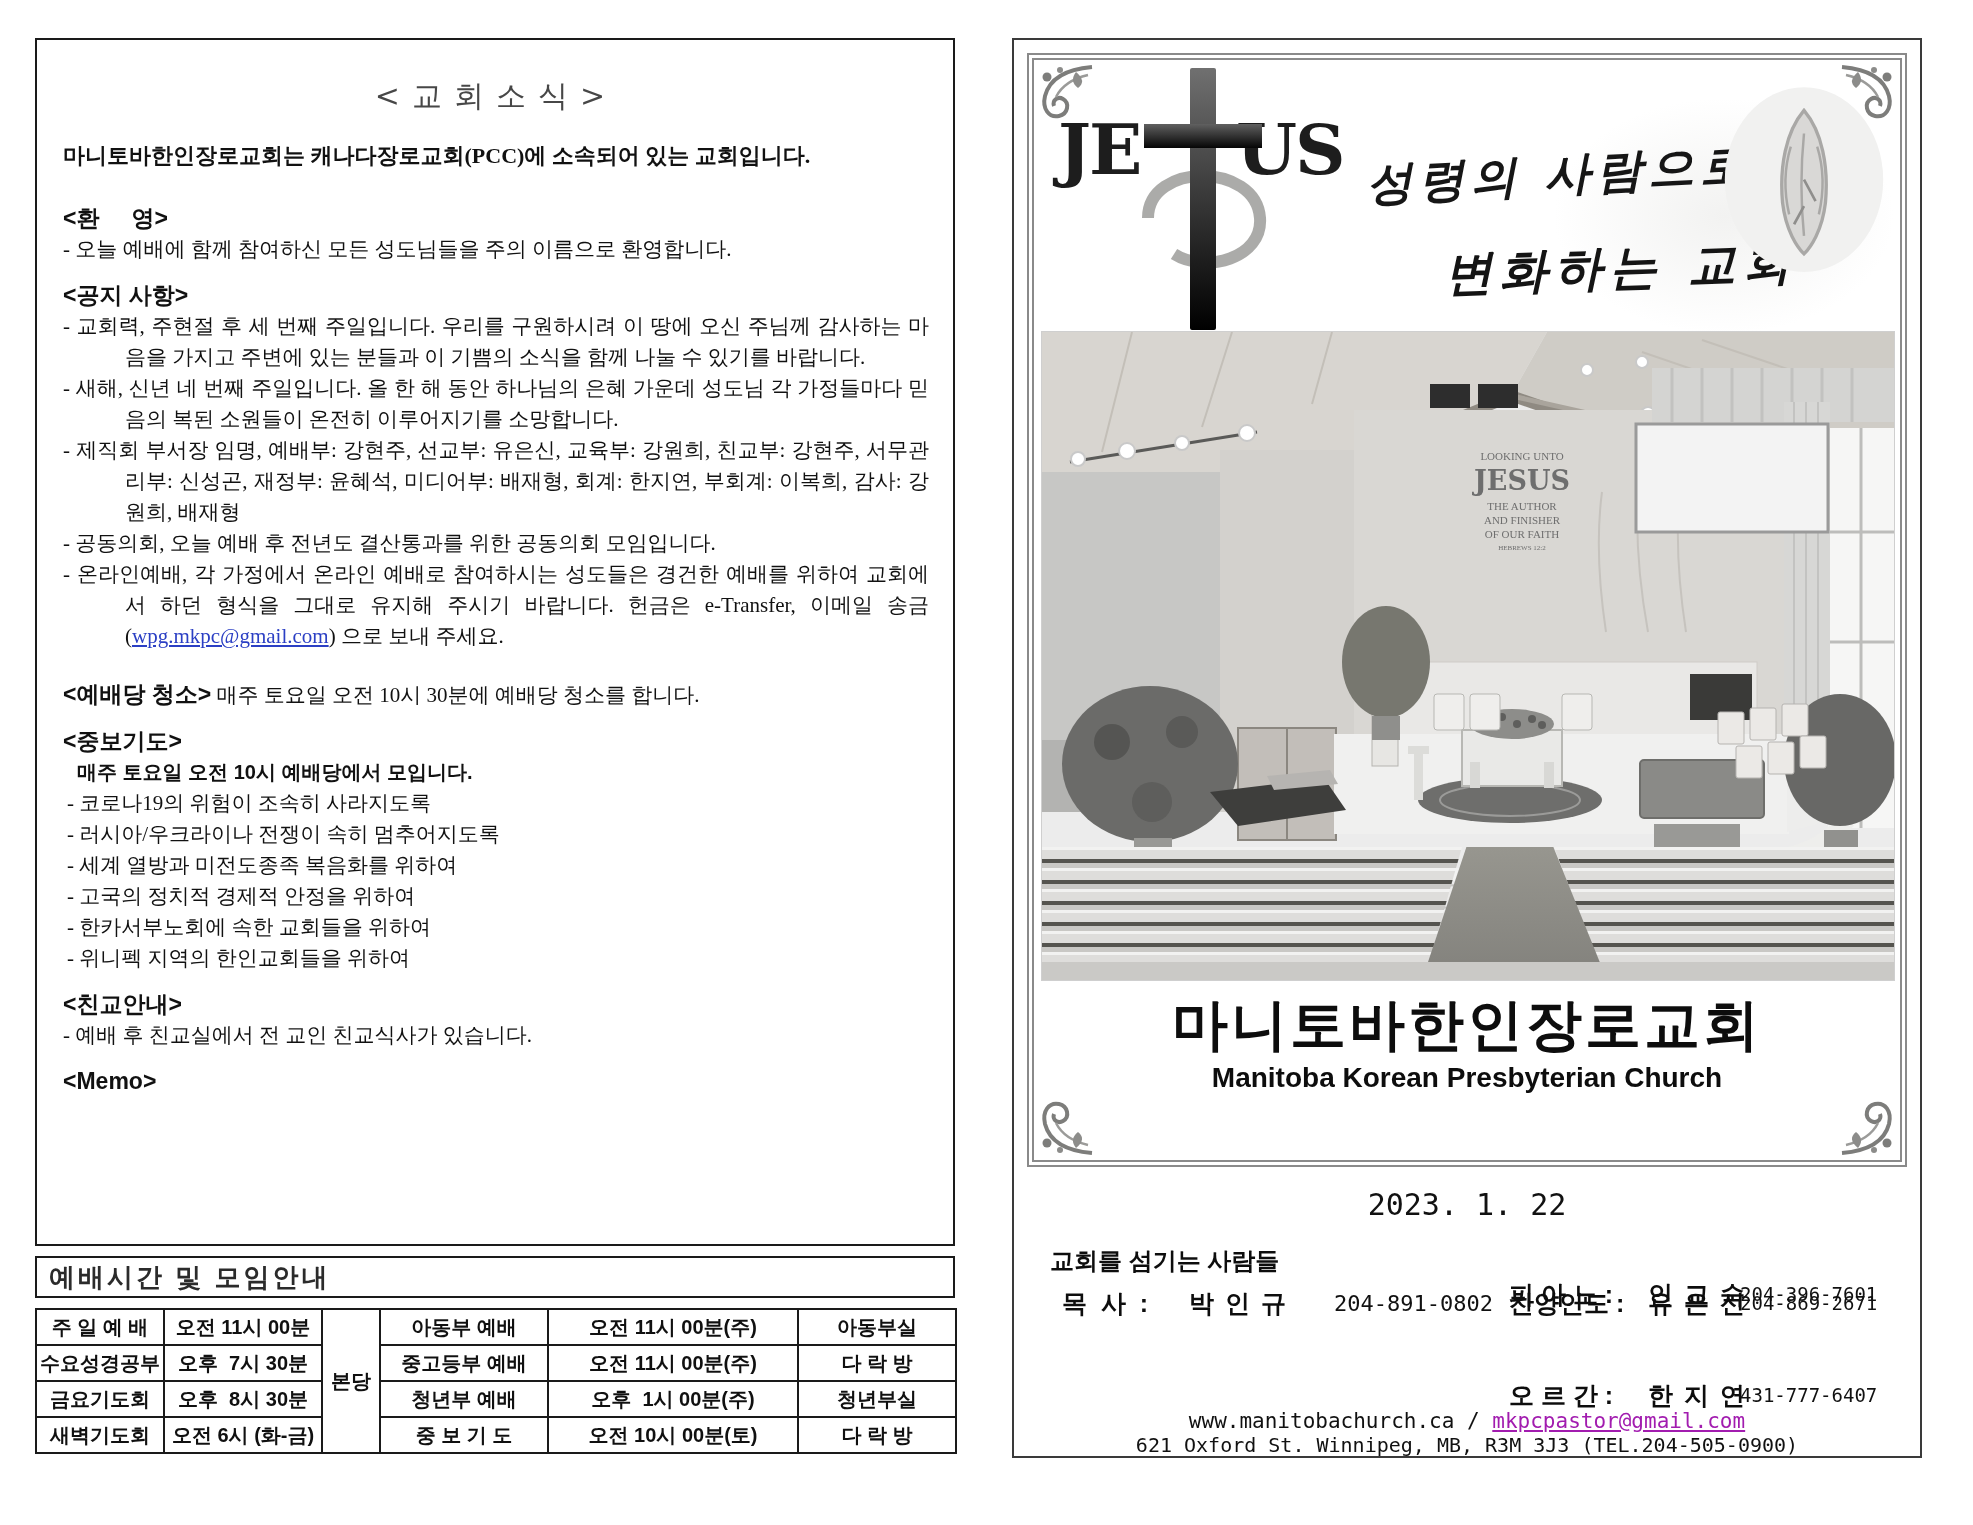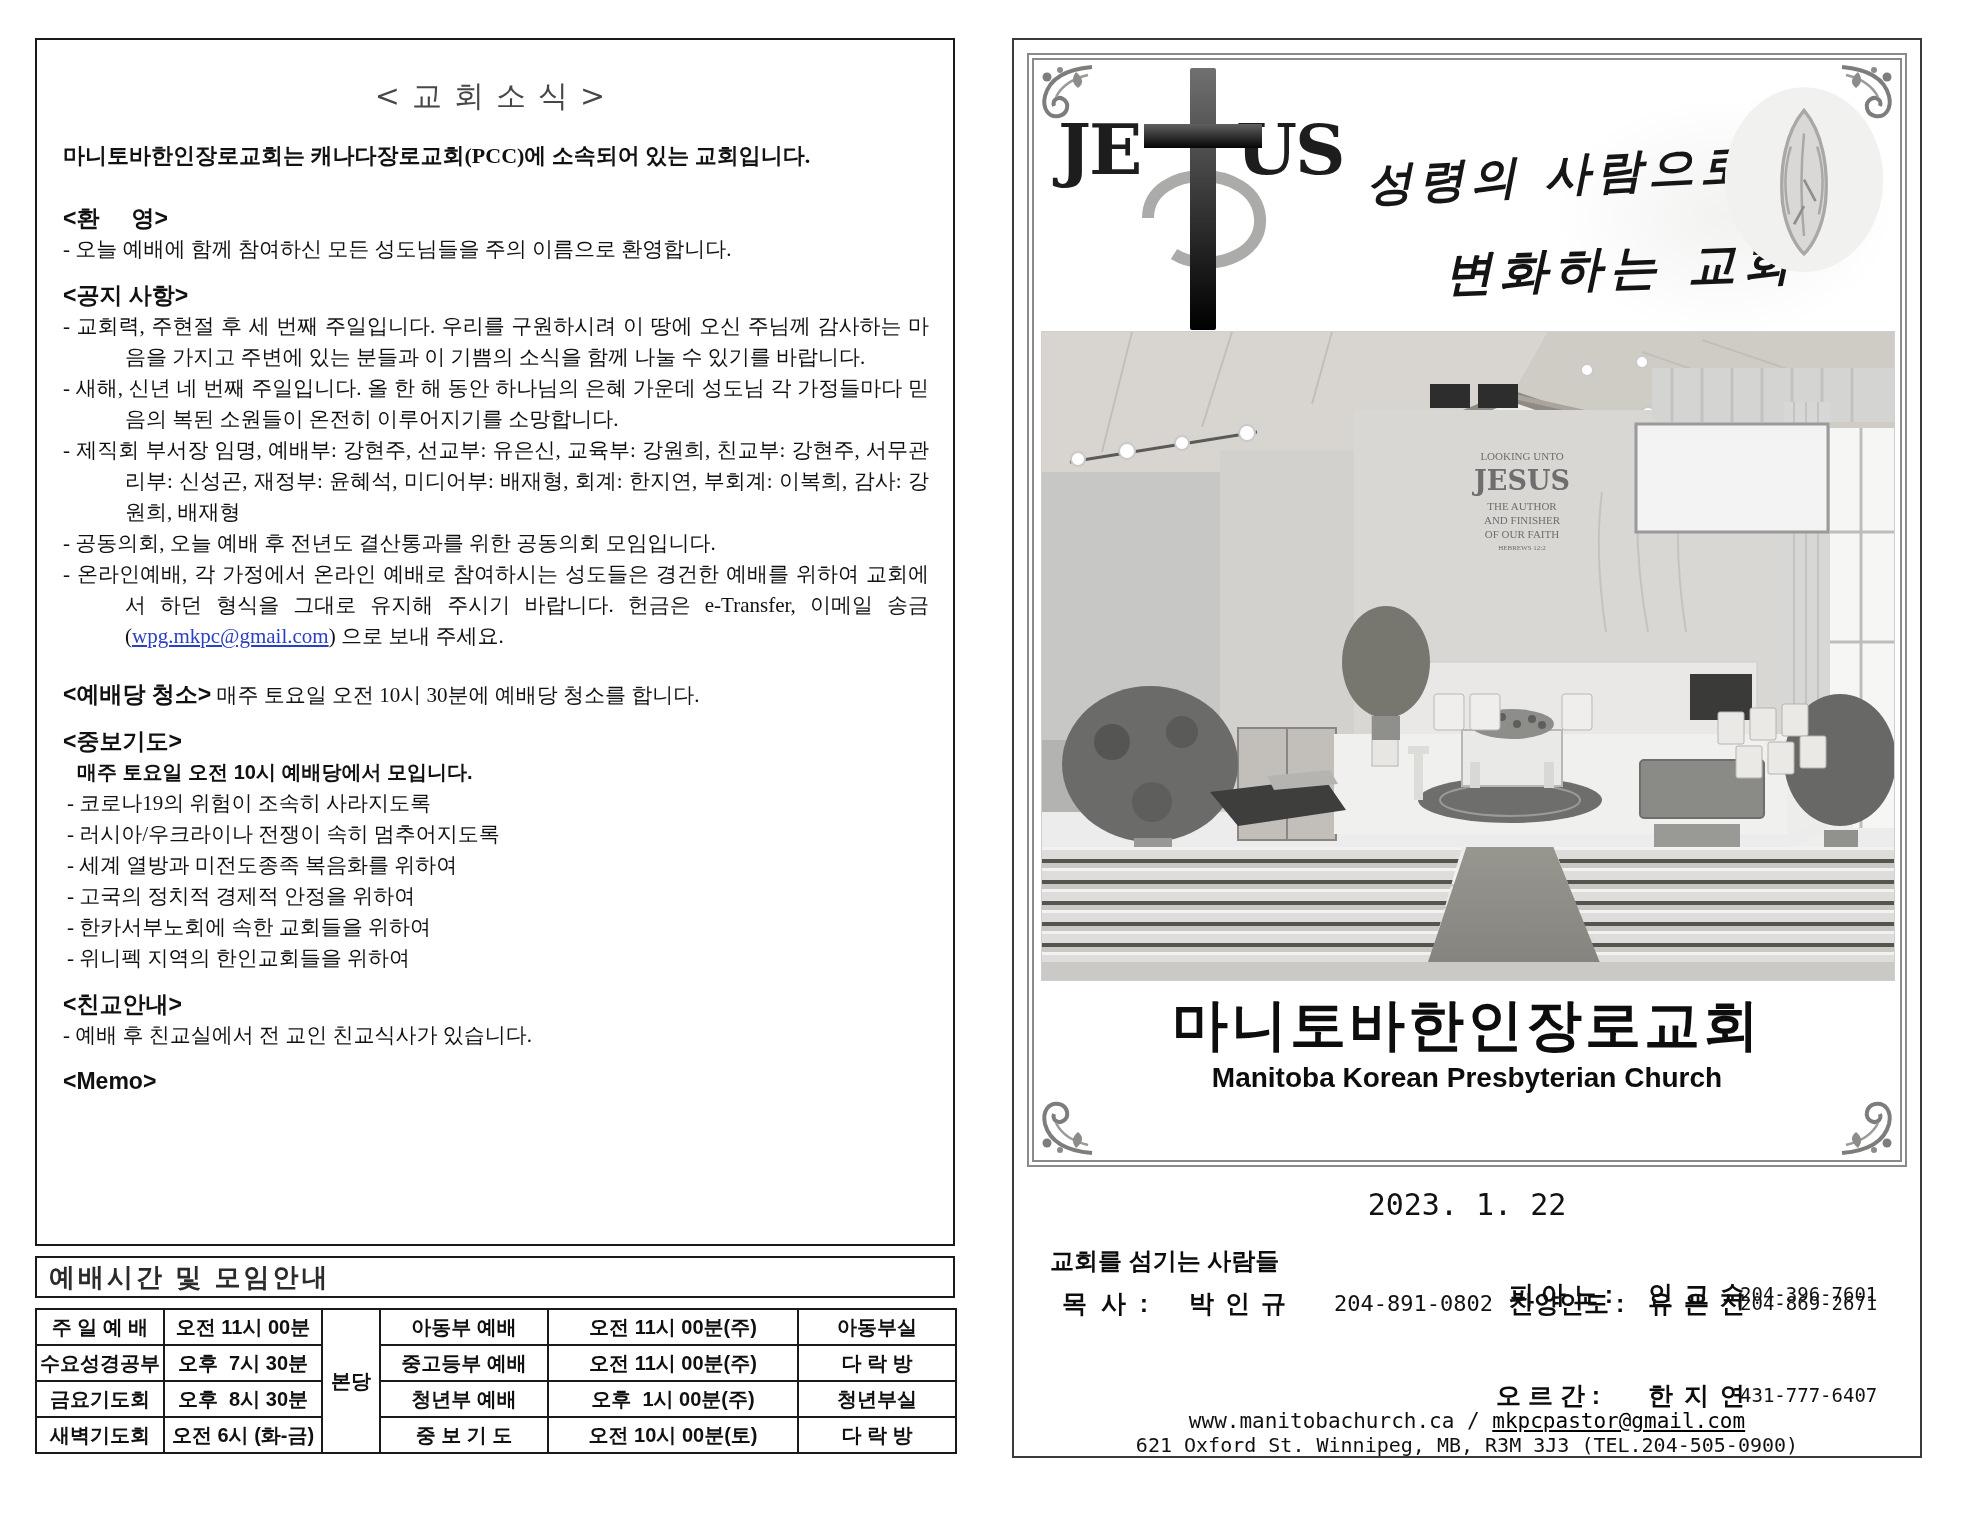--- a/index.html
+++ b/index.html
@@ -14,21 +14,21 @@
   .intro { font-weight:bold; font-size:22px; line-height:30px; text-align:justify; margin-bottom:32px; }
   .sec-head { font-family:"Liberation Sans","DejaVu Sans",sans-serif; font-weight:bold;
               font-size:23px; line-height:31px; margin-top:15px; }
   .body-line { font-size:21px; line-height:31px; }
   .bullet { font-size:21px; line-height:31px; text-align:justify; padding-left:62px; text-indent:-62px; }
   .inline-head { font-family:"Liberation Sans","DejaVu Sans",sans-serif; font-weight:bold; font-size:23px; }
   .prayer-sub { font-family:"Liberation Sans","DejaVu Sans",sans-serif; font-weight:bold;
                 font-size:20px; line-height:31px; padding-left:14px; }
   .plain-item { font-size:21px; line-height:31px; padding-left:4px; }
   a.link { color:#2b3fc4; text-decoration:underline; }
-  a.link2 { color:#000000; text-decoration:underline; }
+  a.link2 { color:#a21caf; text-decoration:underline; }
 
   .sched-head-box { position:absolute; left:35px; top:1256px; width:920px; height:42px;
                     border:2px solid #1a1a1a; background:#fff;
                     font-family:"Liberation Sans","DejaVu Sans",sans-serif; font-weight:bold;
                     font-size:26px; letter-spacing:3px; color:#2b2b2b; line-height:38px; padding-left:12px; }
   table.sched { position:absolute; left:35px; top:1308px; width:920px; border-collapse:collapse; table-layout:fixed; }
   table.sched td { border:2px solid #1a1a1a; height:36px; text-align:center; vertical-align:middle;
                    font-family:"Liberation Sans","DejaVu Sans",sans-serif; font-weight:bold; font-size:20px; color:#101010; }
 
   
@@ -374,21 +374,21 @@
     <span class="phone row1" style="left:320px; margin-top:4px;">204-891-0802</span>
 
     <span class="role row1" style="left:495px;">찬양인도&nbsp;:</span>
     <span class="pname row1" style="left:634px;">유 은 신</span>
     <span class="phone sm row1" style="left:726px; margin-top:5px;">204-869-2671</span>
 
     <span class="role row2" style="left:495px;">피&nbsp;아&nbsp;노&nbsp;:</span>
     <span class="pname row2" style="left:634px;">인 교 숙</span>
     <span class="phone sm row2" style="left:726px; margin-top:5px;">204-396-7601</span>
 
-    <span class="role row3" style="left:482px;">오&nbsp;르&nbsp;간&nbsp;:</span>
+    <span class="role row3" style="left:495px;">오&nbsp;르&nbsp;간&nbsp;:</span>
     <span class="pname row3" style="left:634px;">한 지 연</span>
     <span class="phone sm row3" style="left:726px; margin-top:5px;">431-777-6407</span>
 
     <div class="web-line">
       <span>www.manitobachurch.ca / </span><a class="link2" href="#">mkpcpastor@gmail.com</a>
     </div>
     <div class="addr-line">621 Oxford St. Winnipeg, MB, R3M 3J3 (TEL.204-505-0900)</div>
   </div>
 </div>
 

